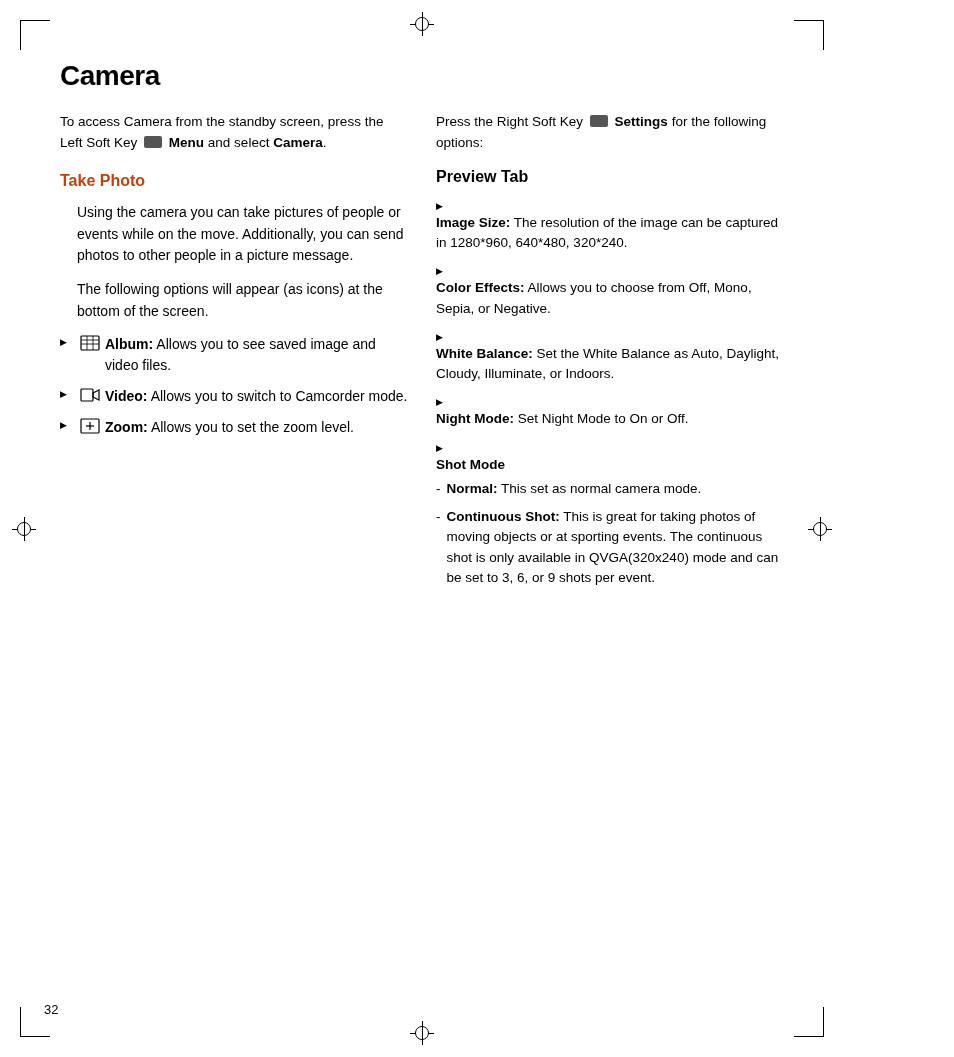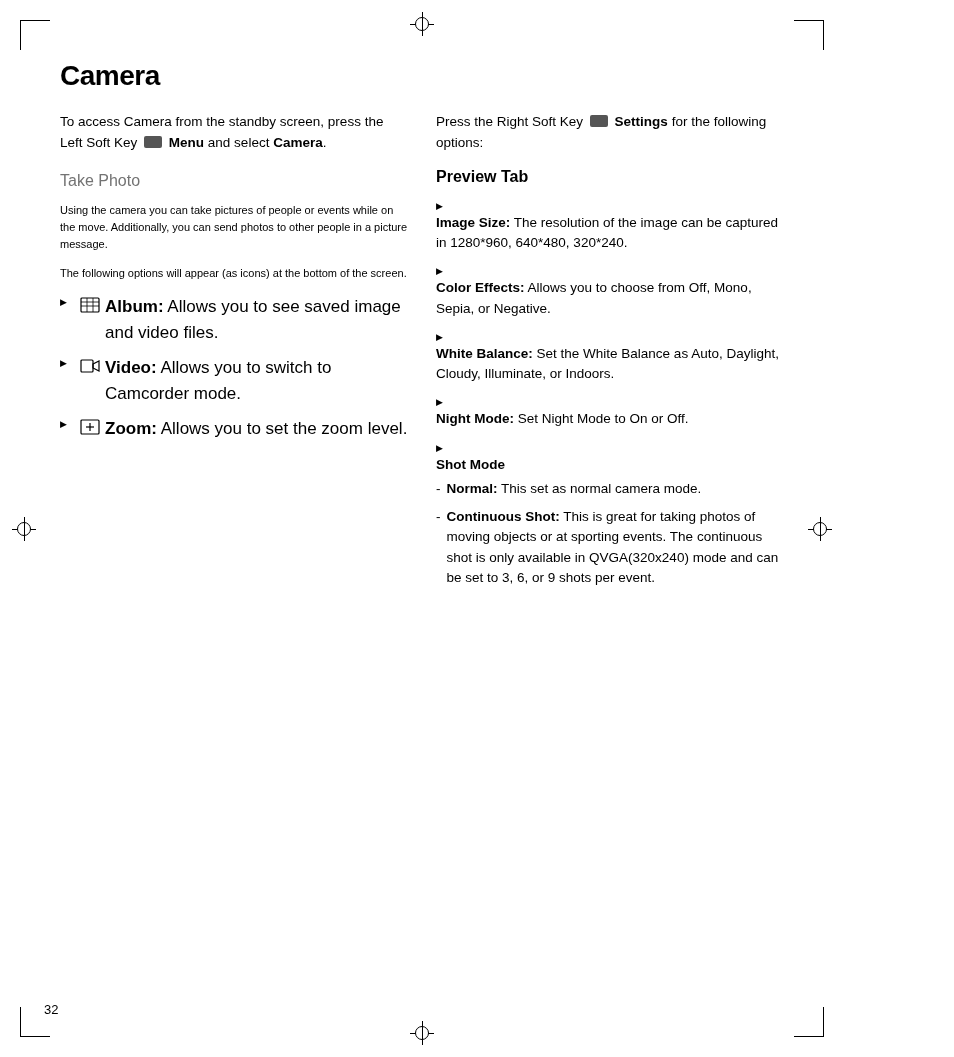--- a/index.html
+++ b/index.html
@@ -119,42 +119,43 @@
     }
 
     .intro-text {
       font-size: 13.5px;
       line-height: 1.55;
       margin-bottom: 18px;
     }
 
     h2.section-title {
       font-size: 16px;
-      font-weight: normal;
+      font-weight: bold;
       margin-bottom: 12px;
-      color: #737373;
+      color: #c2410c;
     }
 
     .body-text {
-      font-size: 11px;
+      font-size: 14px;
       line-height: 1.55;
       margin-bottom: 12px;
+      margin-left: 17px;
     }
 
     .bullet-list {
       list-style: none;
       padding: 0;
       margin: 0;
     }
 
     .bullet-list > li {
       display: flex;
       align-items: flex-start;
       margin-bottom: 10px;
-      font-size: 17px;
+      font-size: 14px;
       line-height: 1.5;
     }
 
     .bullet-arrow {
       display: inline-block;
       width: 14px;
       height: 14px;
       margin-top: 1px;
       margin-right: 6px;
       flex-shrink: 0;

